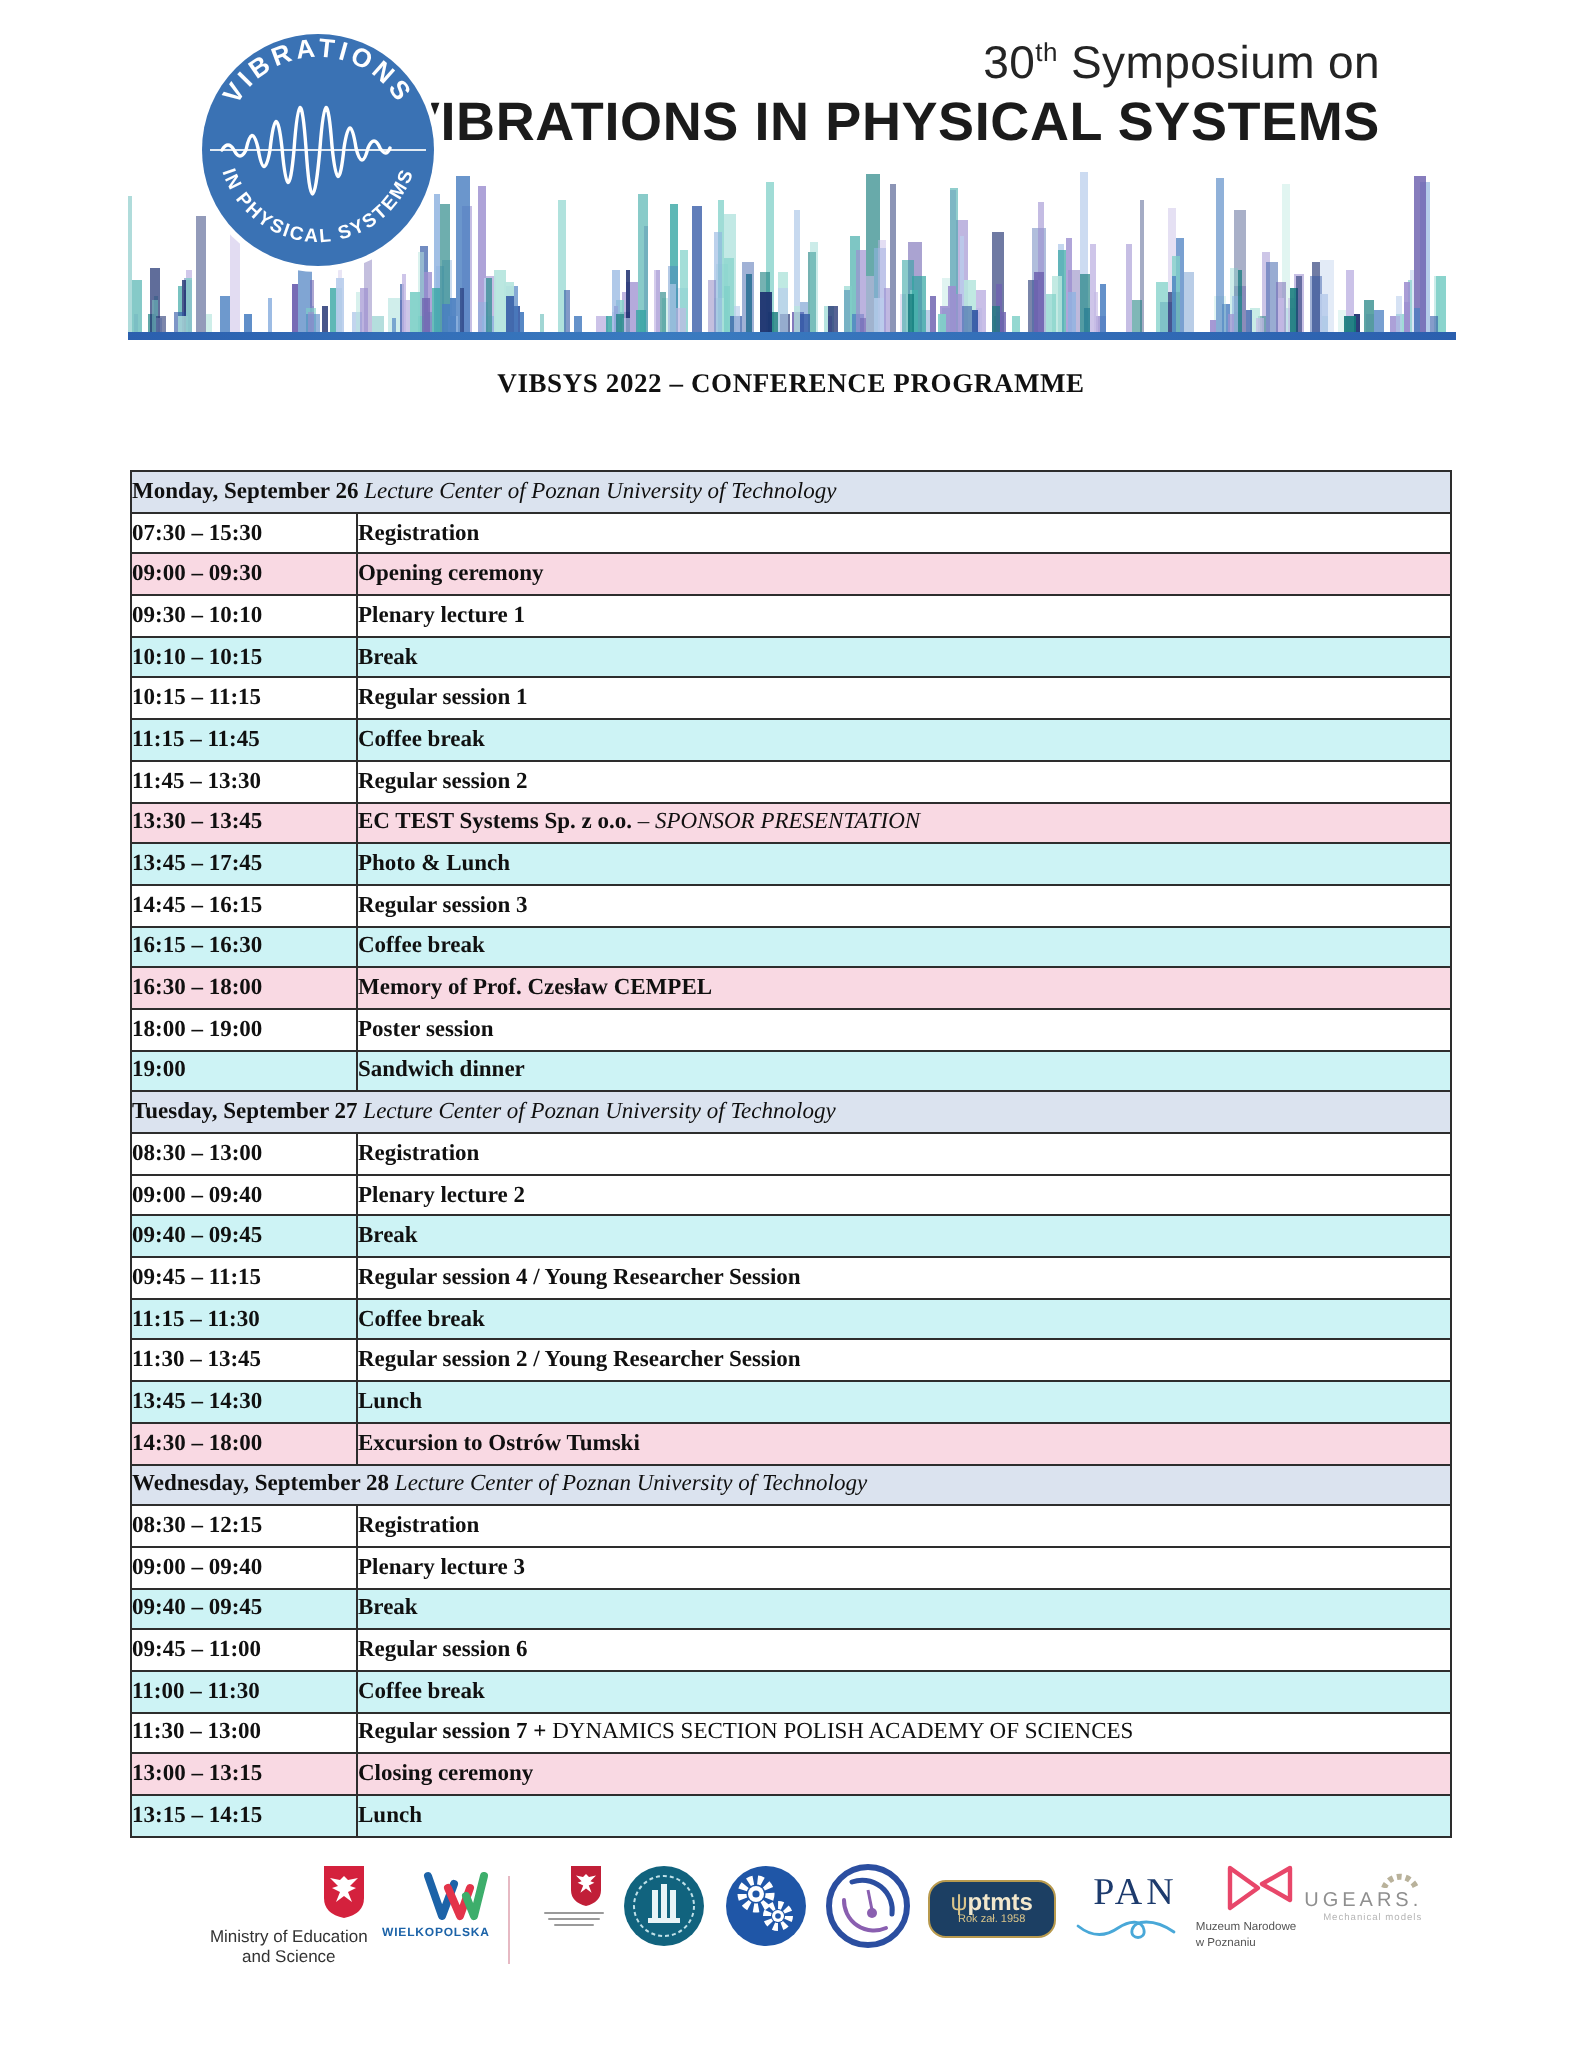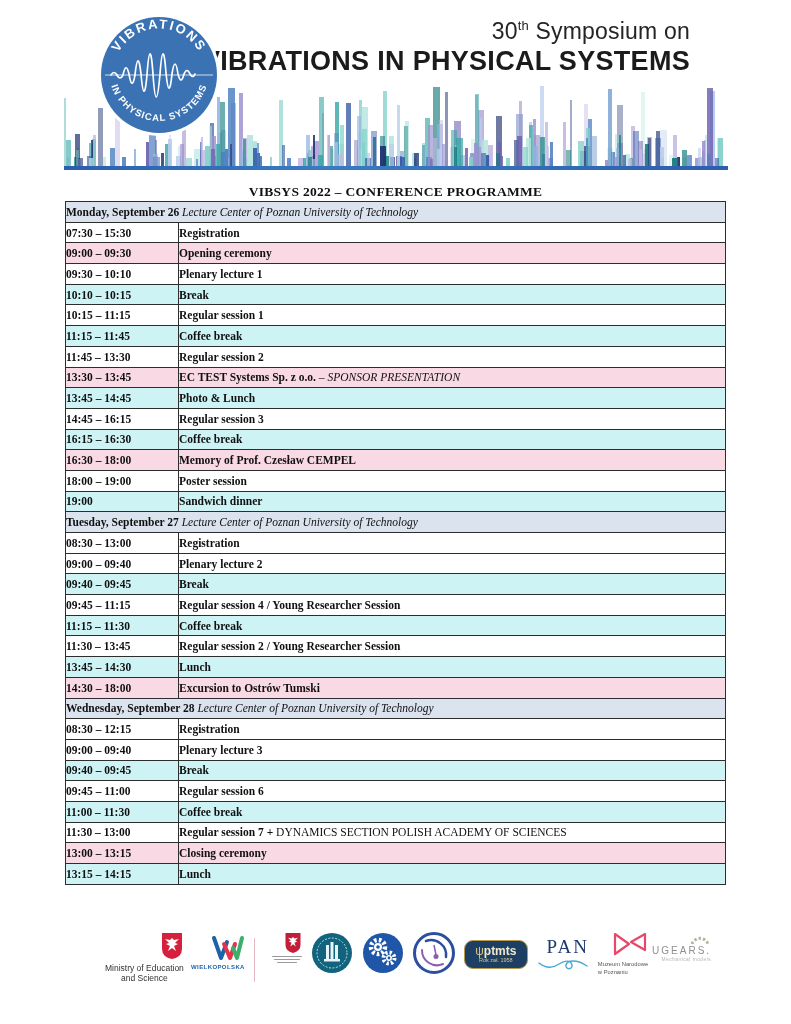--- a/index.html
+++ b/index.html
@@ -18,21 +18,21 @@
   .waveband .bar{position:absolute;bottom:4px;}
   .wave-base{position:absolute;left:0;right:0;bottom:0;height:4px;
              background:linear-gradient(90deg,#2b5fae,#3a7bc0 40%,#2b5fae);}
 
   
   .doc-title{position:absolute;left:0;width:100%;top:184px;text-align:center;
              font-family:"Liberation Serif",serif;font-weight:700;font-size:13.5px;
              letter-spacing:.3px;color:#111;}
 
   
-  table.programme{position:absolute;left:65px;top:201px;width:661px;border-collapse:collapse;
+  table.programme{position:absolute;left:65px;top:235px;width:661px;border-collapse:collapse;
                   font-family:"Liberation Serif",serif;font-size:11.5px;color:#101010;}
   table.programme td{border:1px solid #2d2d2d;padding:0;vertical-align:middle;}
   table.programme tr{height:20.7px;}
   td.day-cell{background:#dbe3ef;padding-left:8px;}
   .day-label{font-weight:700;}
   .day-venue{font-style:italic;}
   td.time{width:112px;font-weight:700;padding-left:8px;}
   td.event{padding-left:9px;}
   tr.kind-plain td{background:#ffffff;}
   tr.kind-break td{background:#cdf3f5;}
@@ -391,21 +391,21 @@
         </tr>
         <tr class="kind-plain">
           <td class="time">11:45 – 13:30</td>
           <td class="event"><span class="pt-b">Regular session 2</span></td>
         </tr>
         <tr class="kind-special">
           <td class="time">13:30 – 13:45</td>
           <td class="event"><span class="pt-b">EC TEST Systems Sp. z o.o.</span><span class="pt-i"> – SPONSOR PRESENTATION</span></td>
         </tr>
         <tr class="kind-break">
-          <td class="time">13:45 – 14:45</td>
+          <td class="time">13:45 – 17:45</td>
           <td class="event"><span class="pt-b">Photo &amp; Lunch</span></td>
         </tr>
         <tr class="kind-plain">
           <td class="time">14:45 – 16:15</td>
           <td class="event"><span class="pt-b">Regular session 3</span></td>
         </tr>
         <tr class="kind-break">
           <td class="time">16:15 – 16:30</td>
           <td class="event"><span class="pt-b">Coffee break</span></td>
         </tr>

